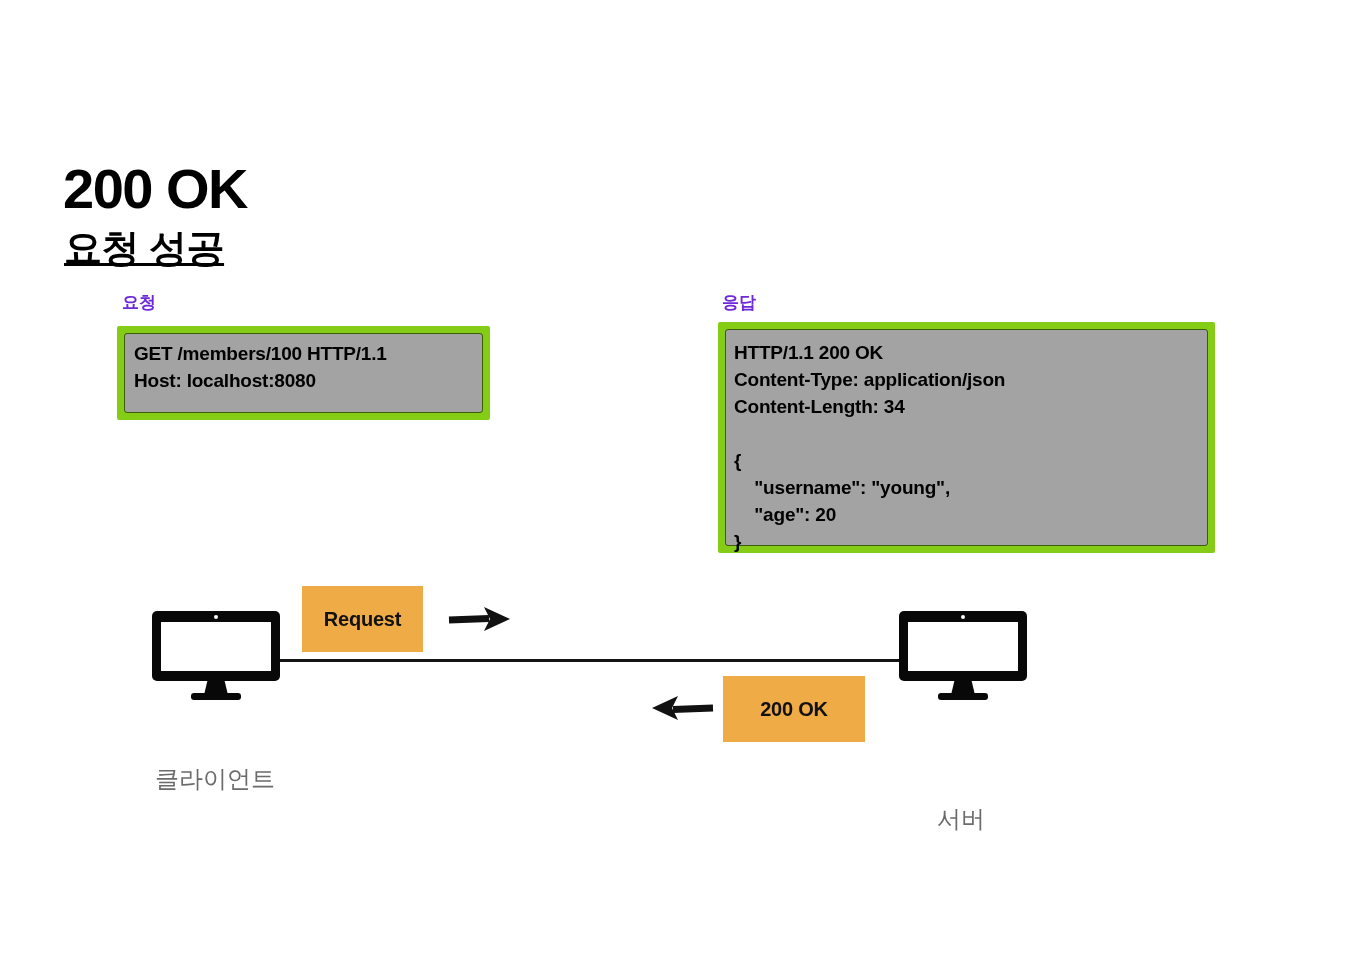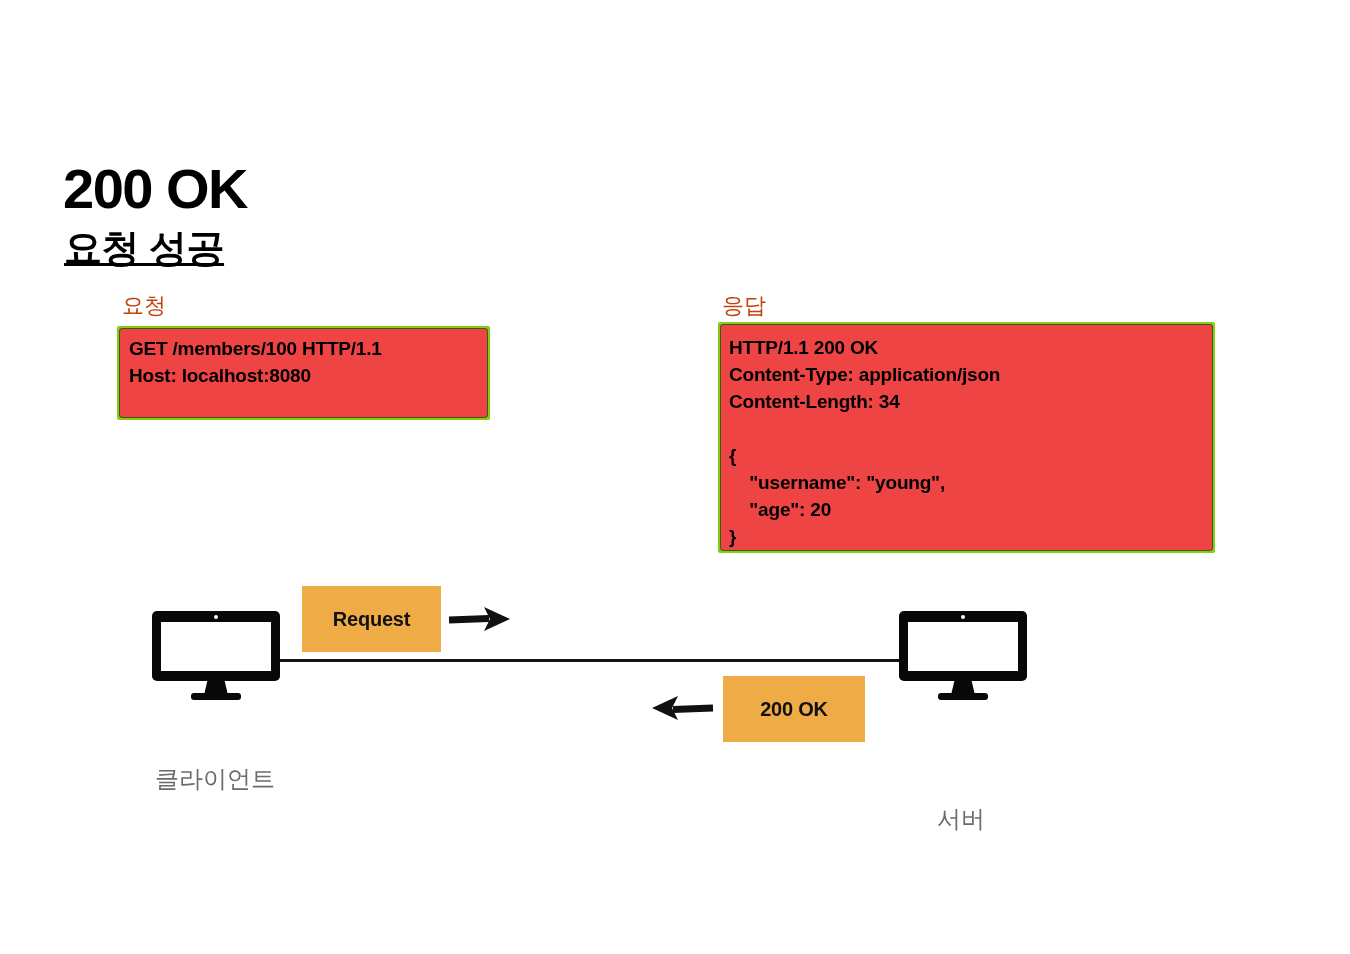--- a/index.html
+++ b/index.html
@@ -37,35 +37,35 @@
     letter-spacing: -0.5px;
     color: #000000;
     line-height: 1.1;
     white-space: nowrap;
     text-decoration: underline;
   }
 
   
   .section-caption {
     position: absolute;
-    font-size: 22px;
-    font-weight: 400;
-    color: #c2410c;
+    font-size: 17px;
+    font-weight: 700;
+    color: #6d28d9;
     line-height: 1.1;
     white-space: nowrap;
   }
   #request-caption { left: 122px; top: 294px; }
   #response-caption { left: 722px; top: 294px; }
 
   
   .msg-box {
     position: absolute;
-    background: #ef4444;
+    background: #a3a3a3;
     box-sizing: border-box;
-    border: 3px solid #84cc16;
+    border: 8px solid #84cc16;
     border-radius: 2px;
   }
   .msg-box::after {
     
     content: "";
     position: absolute;
     left: -1px; top: -1px; right: -1px; bottom: -1px;
     border: 1px solid rgba(0,0,0,0.55);
     border-radius: 3px;
     pointer-events: none;
@@ -178,21 +178,21 @@
     justify-content: center;
     font-size: 20px;
     font-weight: 700;
     color: #111111;
     letter-spacing: -0.2px;
     white-space: nowrap;
   }
   #request-badge {
     left: 302px;
     top: 586px;
-    width: 139px;
+    width: 121px;
     height: 66px;
   }
   #response-badge {
     left: 723px;
     top: 676px;
     width: 142px;
     height: 66px;
   }
 
   

